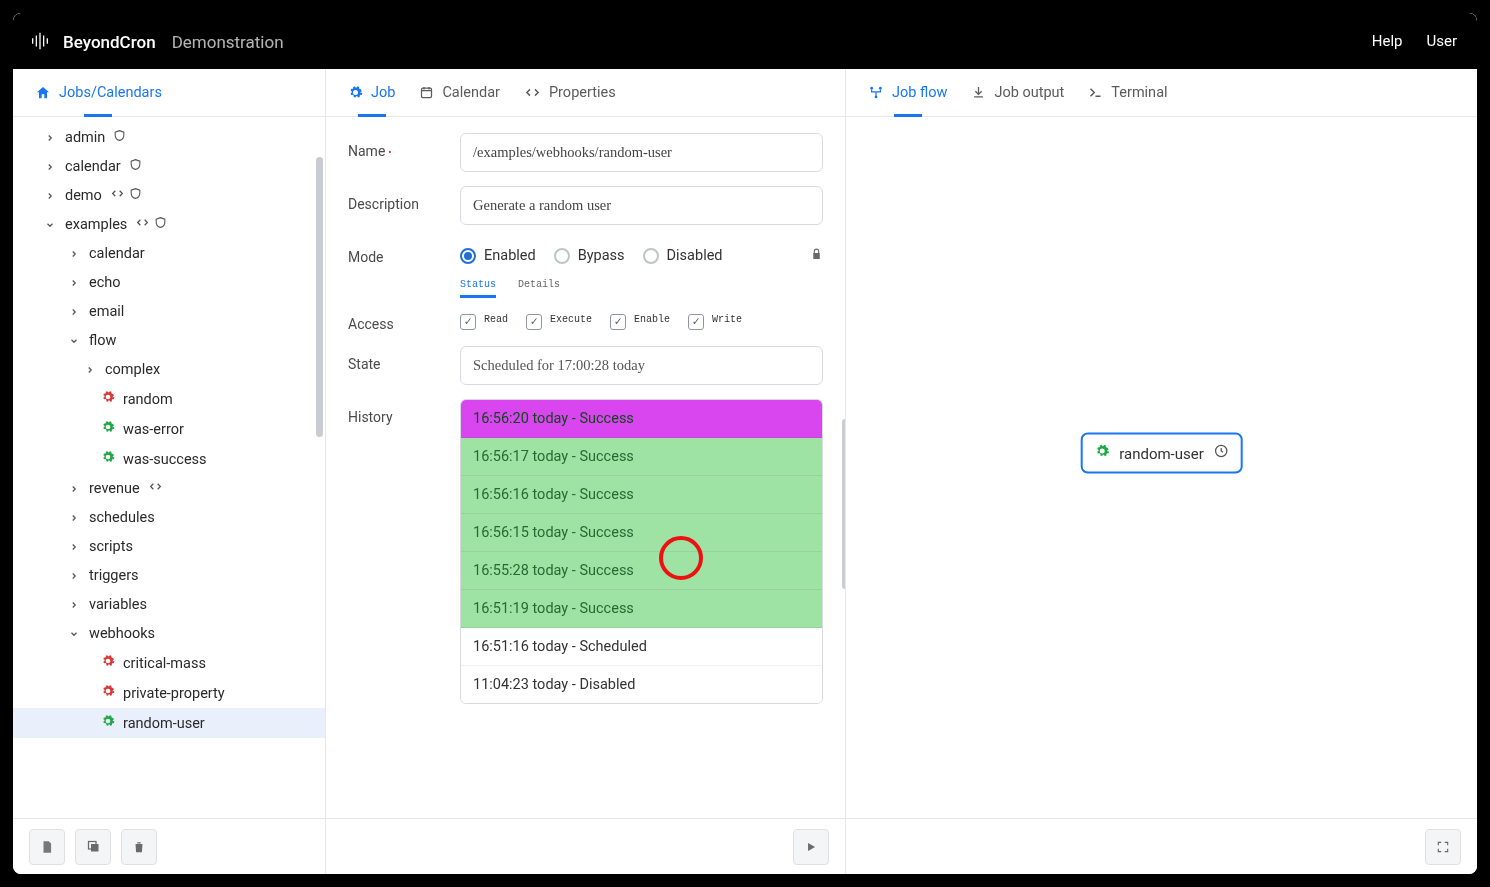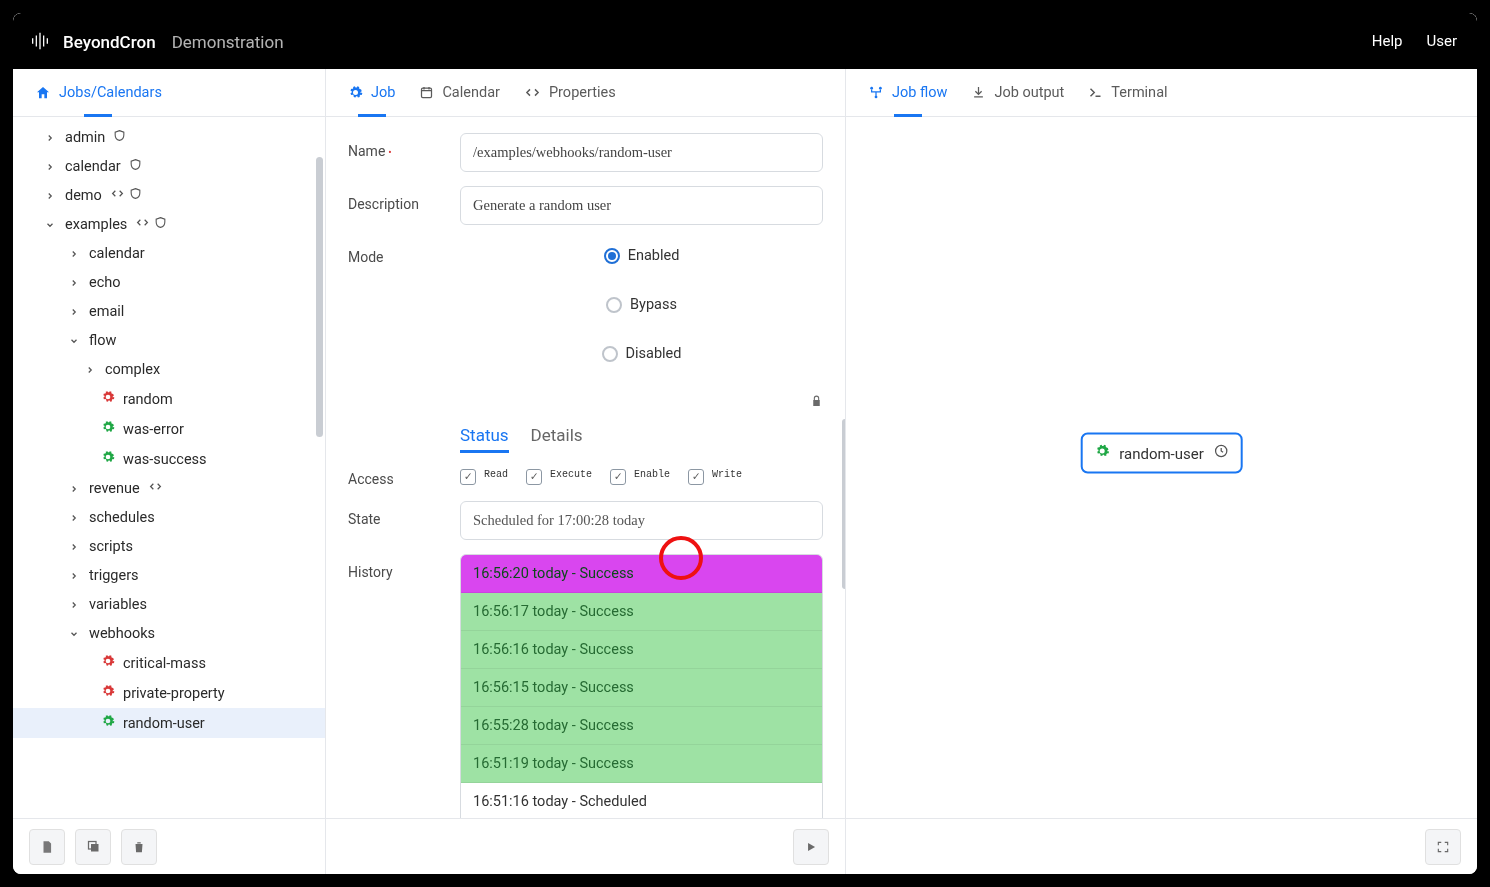--- a/index.html
+++ b/index.html
@@ -182,21 +182,21 @@
   .text-input {
     width: 100%;
     border: 1px solid #d7dbe0;
     border-radius: 6px;
     padding: 10px 12px;
     font-size: 14.5px;
     color: #444;
     font-family: Liberation Serif, serif;
   }
   .text-input.ro { color: #555; background: #fff; }
-  .radio-row { display: flex; align-items: center; gap: 32px; padding-top: 8px; flex-direction: column; }
+  .radio-row { display: flex; align-items: center; gap: 18px; padding-top: 8px; }
   .radio-opt { display: flex; align-items: center; gap: 8px; font-size: 14.5px; color: #333; }
   .radio-dot {
     width: 16px; height: 16px; border-radius: 50%;
     border: 2px solid #bfc4cb;
     display: inline-flex; align-items: center; justify-content: center;
   }
   .radio-opt.checked .radio-dot { border-color: #1f6fd6; }
   .radio-opt.checked .radio-dot::after {
     content: ""; width: 8px; height: 8px; border-radius: 50%; background: #1f6fd6;
   }
@@ -204,25 +204,26 @@
 
   
   .inner-tabs {
     display: flex;
     gap: 22px;
     margin-left: 112px;
     margin-top: 6px;
     margin-bottom: 8px;
   }
   .inner-tab {
-    font-size: 17px;
+    font-size: 10px;
     color: #666;
     padding-bottom: 8px;
     cursor: pointer;
     position: relative;
+    font-family: Liberation Mono, monospace;
   }
   .inner-tab.active { color: #1976f2; }
   .inner-tab.active::after {
     content: "";
     position: absolute;
     bottom: 0; left: 0;
     width: 100%; height: 3px;
     background: #1976f2;
   }
 

